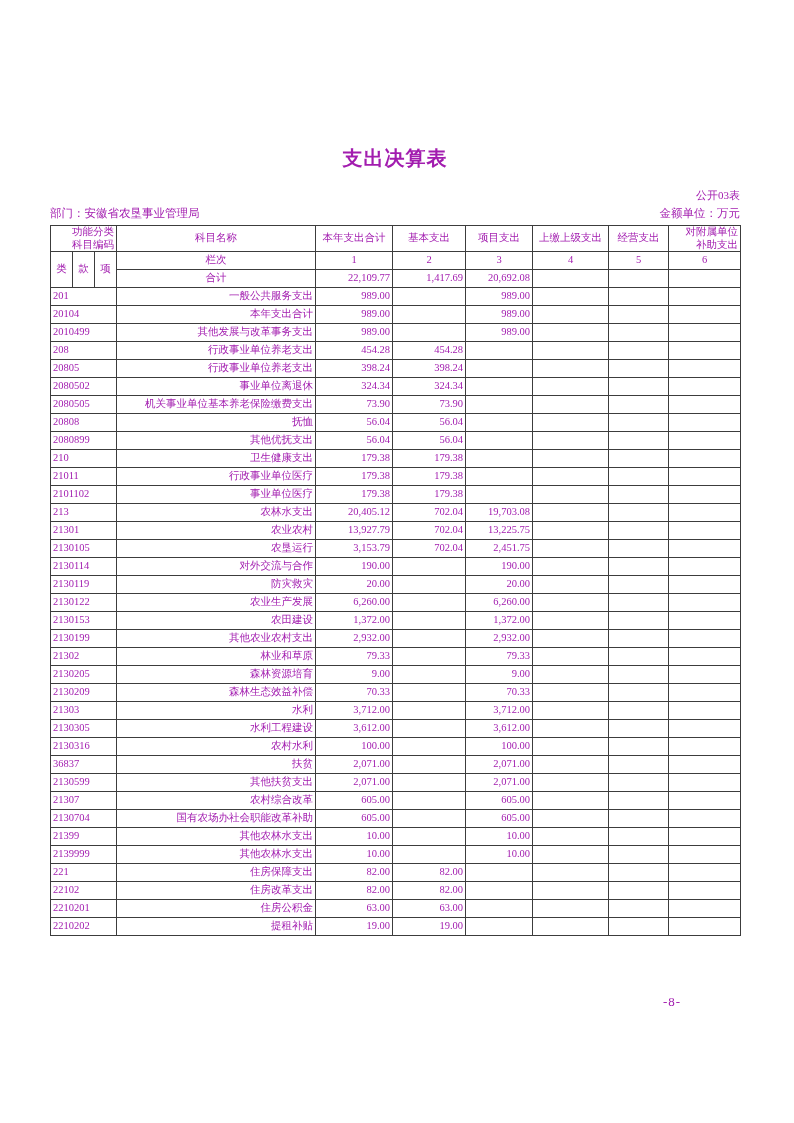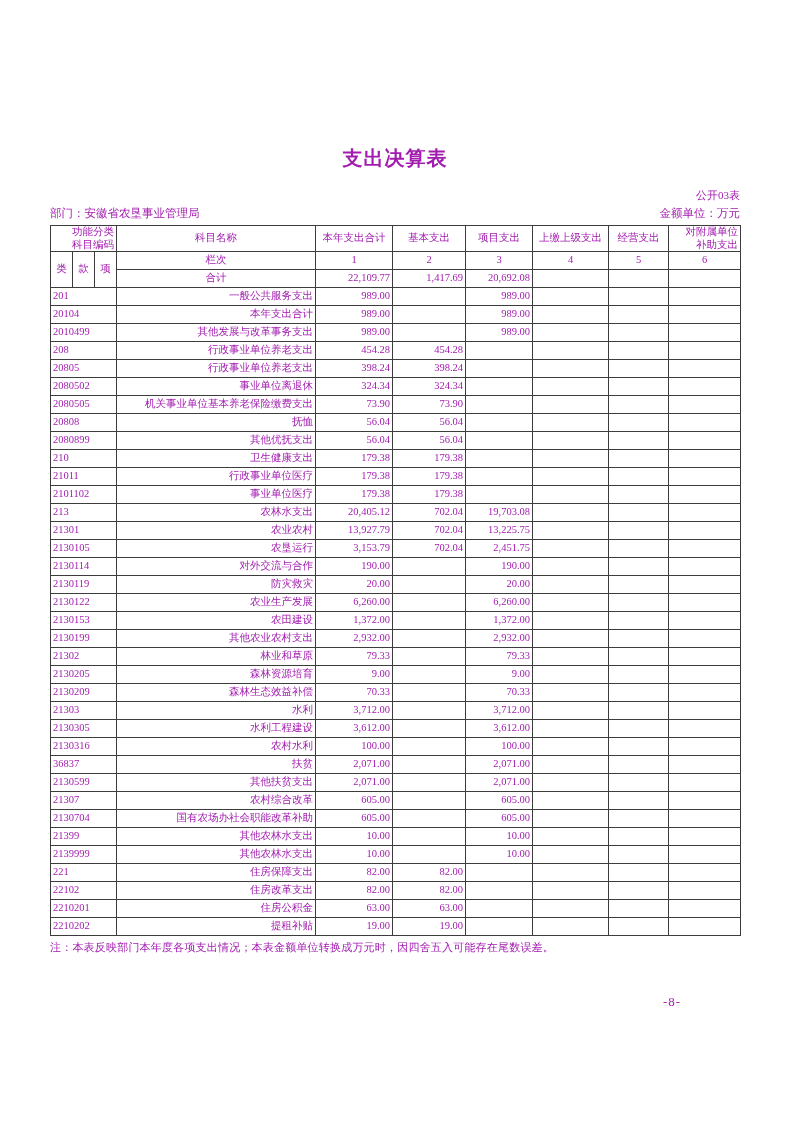--- a/index.html
+++ b/index.html
@@ -475,17 +475,16 @@
             <td class="num">19.00</td>
             <td class="num">19.00</td>
             <td class="num"></td>
             <td class="num"></td>
             <td class="num"></td>
             <td class="num"></td>
           </tr>
         </tbody>
     </table>
 
-    <div class="note">注：本表反映部门本年度各项支出情况；本表金额单位转换成万元时，因四舍五入可能存在尾数误差。</div>
   </div>
 
   <div class="pagenum">-8-</div>
 </div>
 
 </body></html>

